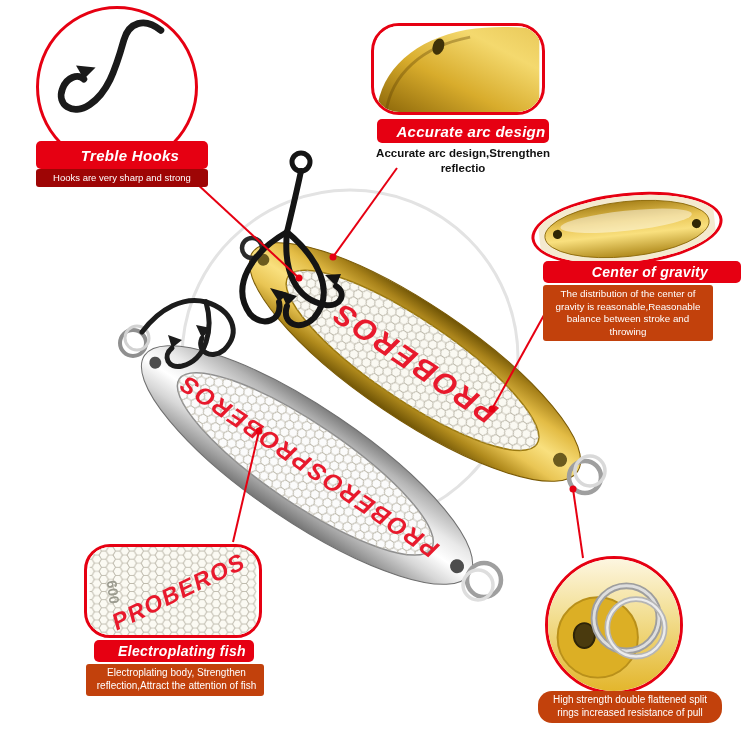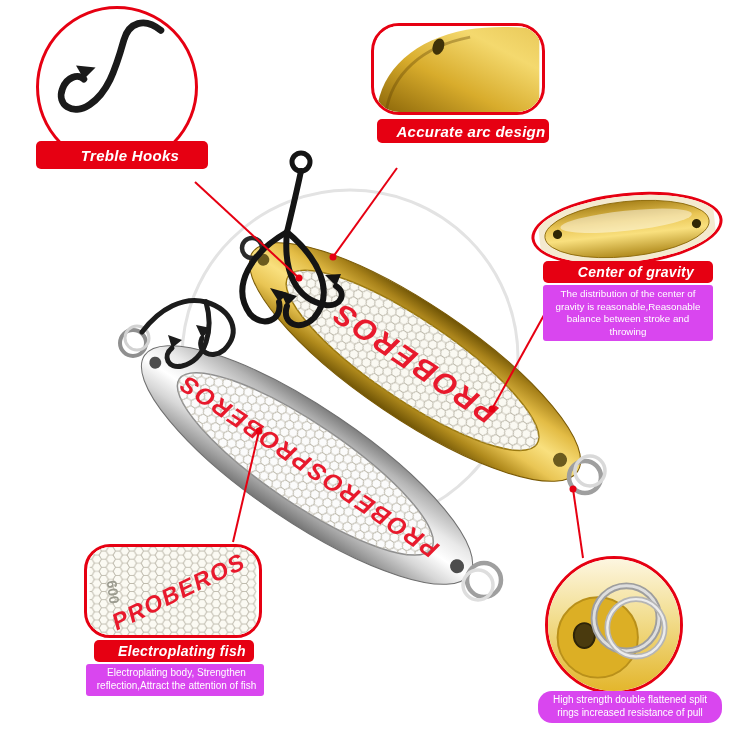--- a/index.html
+++ b/index.html
@@ -8,35 +8,35 @@
   #scene { position:absolute; left:0; top:0; z-index:1; }
 
   .crop { position:absolute; overflow:hidden; border:3px solid #e60012; background:#ffffff; z-index:2; }
   .crop svg { display:block; width:100%; height:100%; }
   .crop-circle { border-radius:50%; }
 
   .co-title { position:absolute; z-index:3; background:#e60012; color:#ffffff;
               font-style:italic; font-weight:bold; text-align:center; border-radius:5px;
               display:flex; align-items:center; justify-content:center; letter-spacing:.3px;padding-left:16px; }
   .co-desc  { position:absolute; z-index:3; text-align:center; line-height:1.28; }
-  .desc-red { background:#d946ef; color:#ffffff; border-radius:3px; padding:3px 5px; }
+  .desc-red { background:#c2410c; color:#ffffff; border-radius:3px; padding:3px 5px; }
   .desc-darkred { background:#9e0505; color:#ffffff; border-radius:3px; padding:3px 4px; }
   .desc-plain { color:#111111; font-weight:bold; }
 
   
   #c1crop  { left:36px;  top:6px;   width:162px; height:162px; }
   #c1title { left:36px;  top:141px; width:172px; height:28px; font-size:15px; }
   #c1desc  { left:36px;  top:169px; width:172px; font-size:9.5px; }
 
   #c2crop  { left:371px; top:23px;  width:174px; height:92px; border-radius:28px; }
   #c2title { left:377px; top:119px; width:172px; height:24px; font-size:15px; }
   #c2desc  { left:371px; top:146px; width:184px; font-size:11.5px; }
 
   #c3crop  { left:531px; top:193px; width:192px; height:72px; border-radius:50%; transform:rotate(-6deg); }
-  #c3title { left:543px; top:261px; width:170px; height:22px; font-size:14px; }
+  #c3title { left:543px; top:261px; width:198px; height:22px; font-size:14px; }
   #c3desc  { left:543px; top:285px; width:170px; font-size:9.8px; }
 
   #c4crop  { left:84px;  top:544px; width:178px; height:94px; border-radius:26px; }
   #c4title { left:94px;  top:640px; width:160px; height:22px; font-size:14px; }
   #c4desc  { left:86px;  top:664px; width:178px; font-size:10px;padding-left:8px; }
 
   #c5crop  { left:545px; top:556px; width:138px; height:138px; }
   #c5title { left:538px; top:666px; width:184px; height:23px; font-size:14px; }
   #c5desc  { left:538px; top:691px; width:184px; font-size:10px;border-radius:14px; }
 
@@ -150,38 +150,40 @@
     </g>
   </svg>
 
   <div id="c1crop" class="crop crop-circle">
     <svg viewBox="0 0 160 160">
       <path d="M125,22 C108,8 92,14 87,32 C78,64 70,86 52,98 C34,110 18,98 24,82 C28,70 40,66 46,72" fill="none" stroke="#1a1a1a" stroke-width="7" stroke-linecap="round"></path>
       <polygon points="46,72 58,60 38,58" fill="#1a1a1a"></polygon>
     </svg>
   </div>
   <div id="c1title" class="co-title">Treble Hooks</div>
+  <div id="c1desc" class="co-desc desc-darkred">Hooks are very sharp and strong</div>
 
   <div id="c2crop" class="crop">
     <svg viewBox="0 0 174 92">
       <defs>
         <linearGradient id="gg2" x1="0" y1="1" x2="1" y2="0">
           <stop offset="0" stop-color="#8a6508"></stop>
             <stop offset="0.4" stop-color="#d8ac2c"></stop>
           <stop offset="0.75" stop-color="#f4d96e"></stop>
             <stop offset="1" stop-color="#e9c95a"></stop>
         </linearGradient>
       </defs>
       <rect width="174" height="92" fill="#ffffff"></rect>
       <path d="M0,92 C4,46 42,14 96,4 C122,0 150,0 174,4 L174,92 Z" fill="url(#gg2)"></path>
       <path d="M10,92 C16,52 48,22 100,12" fill="none" stroke="rgba(90,60,0,0.35)" stroke-width="3"></path>
       <ellipse cx="66" cy="22" rx="6" ry="9" fill="#3f3208" transform="rotate(20 66 22)"></ellipse>
     </svg>
   </div>
   <div id="c2title" class="co-title">Accurate arc design</div>
+  <div id="c2desc" class="co-desc desc-plain">Accurate arc design,Strengthen reflectio</div>
 
   <div id="c3crop" class="crop">
     <svg viewBox="0 0 192 72">
       <defs>
         <linearGradient id="gg3" x1="0" y1="0" x2="0" y2="1">
           <stop offset="0" stop-color="#a8821a"></stop>
             <stop offset="0.35" stop-color="#e9c554"></stop>
           <stop offset="0.6" stop-color="#f9e07e"></stop>
             <stop offset="1" stop-color="#b08a1c"></stop>
         </linearGradient>

